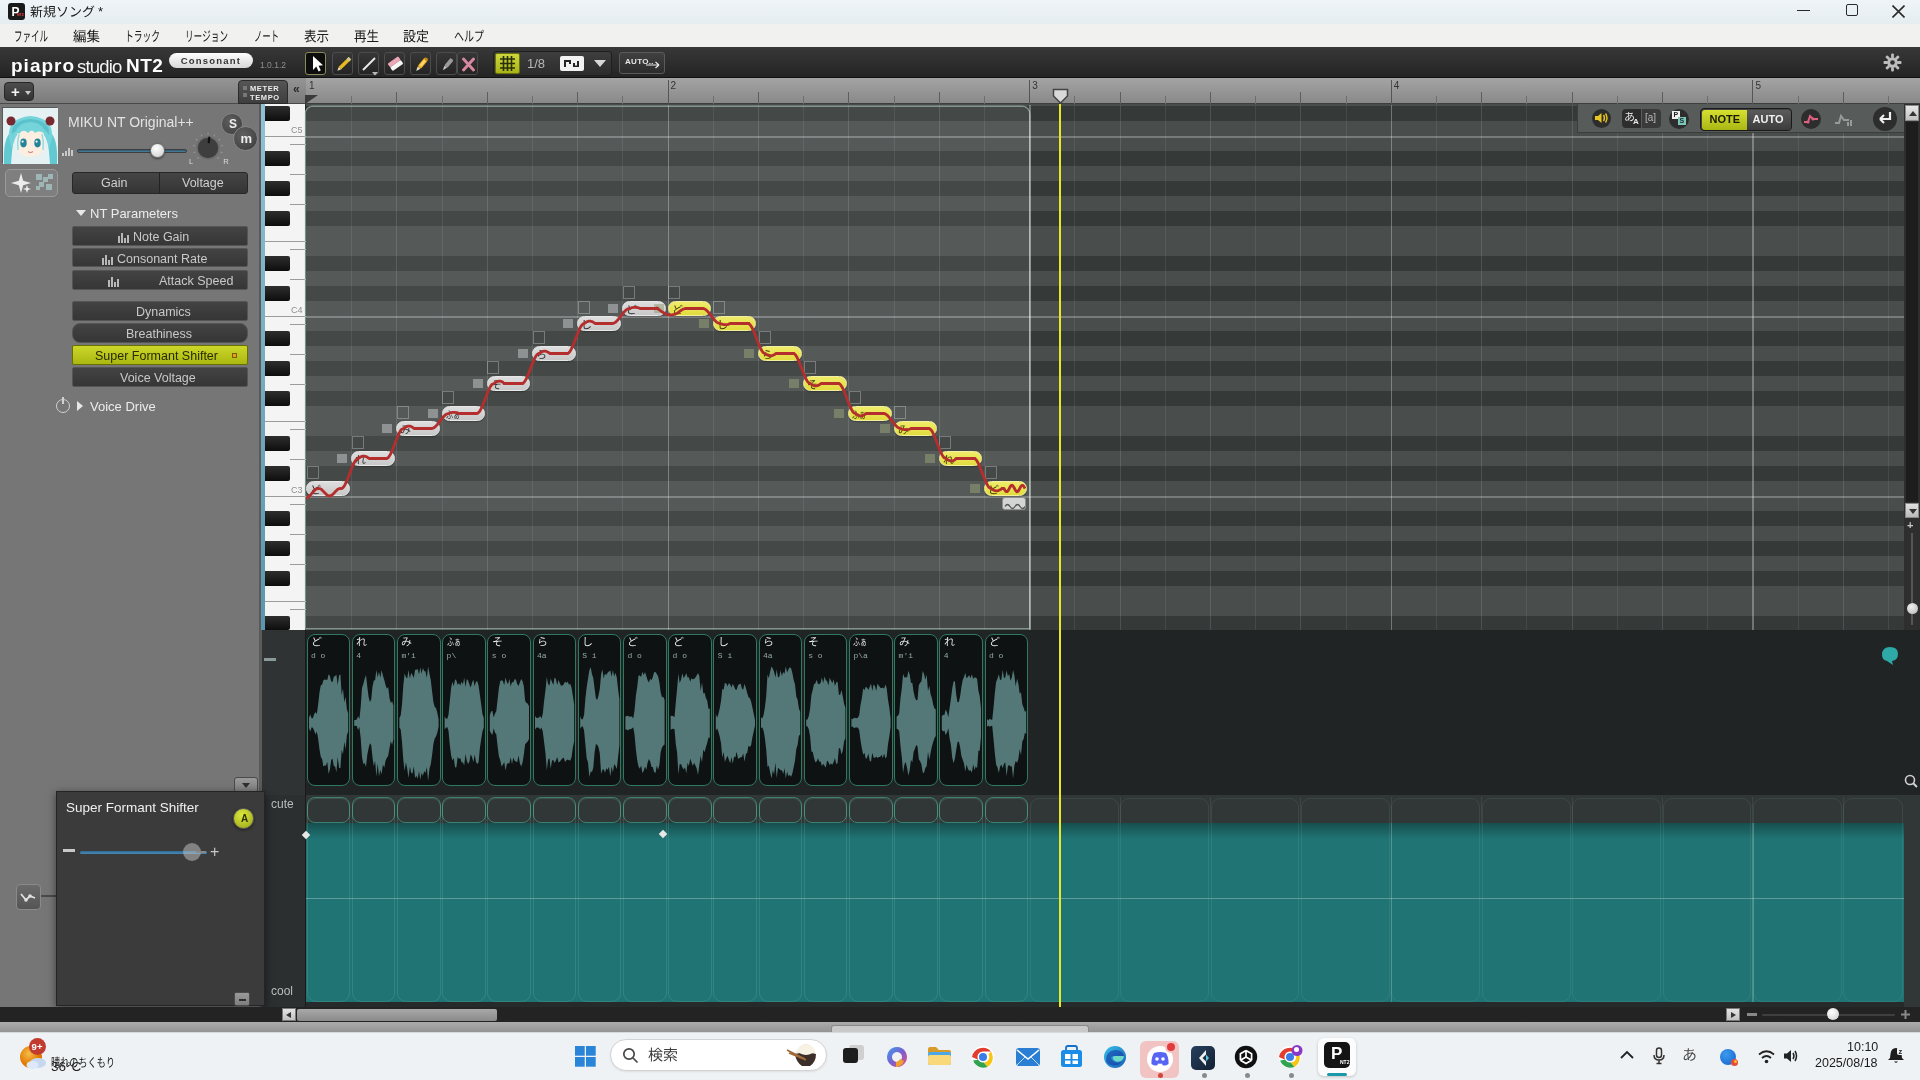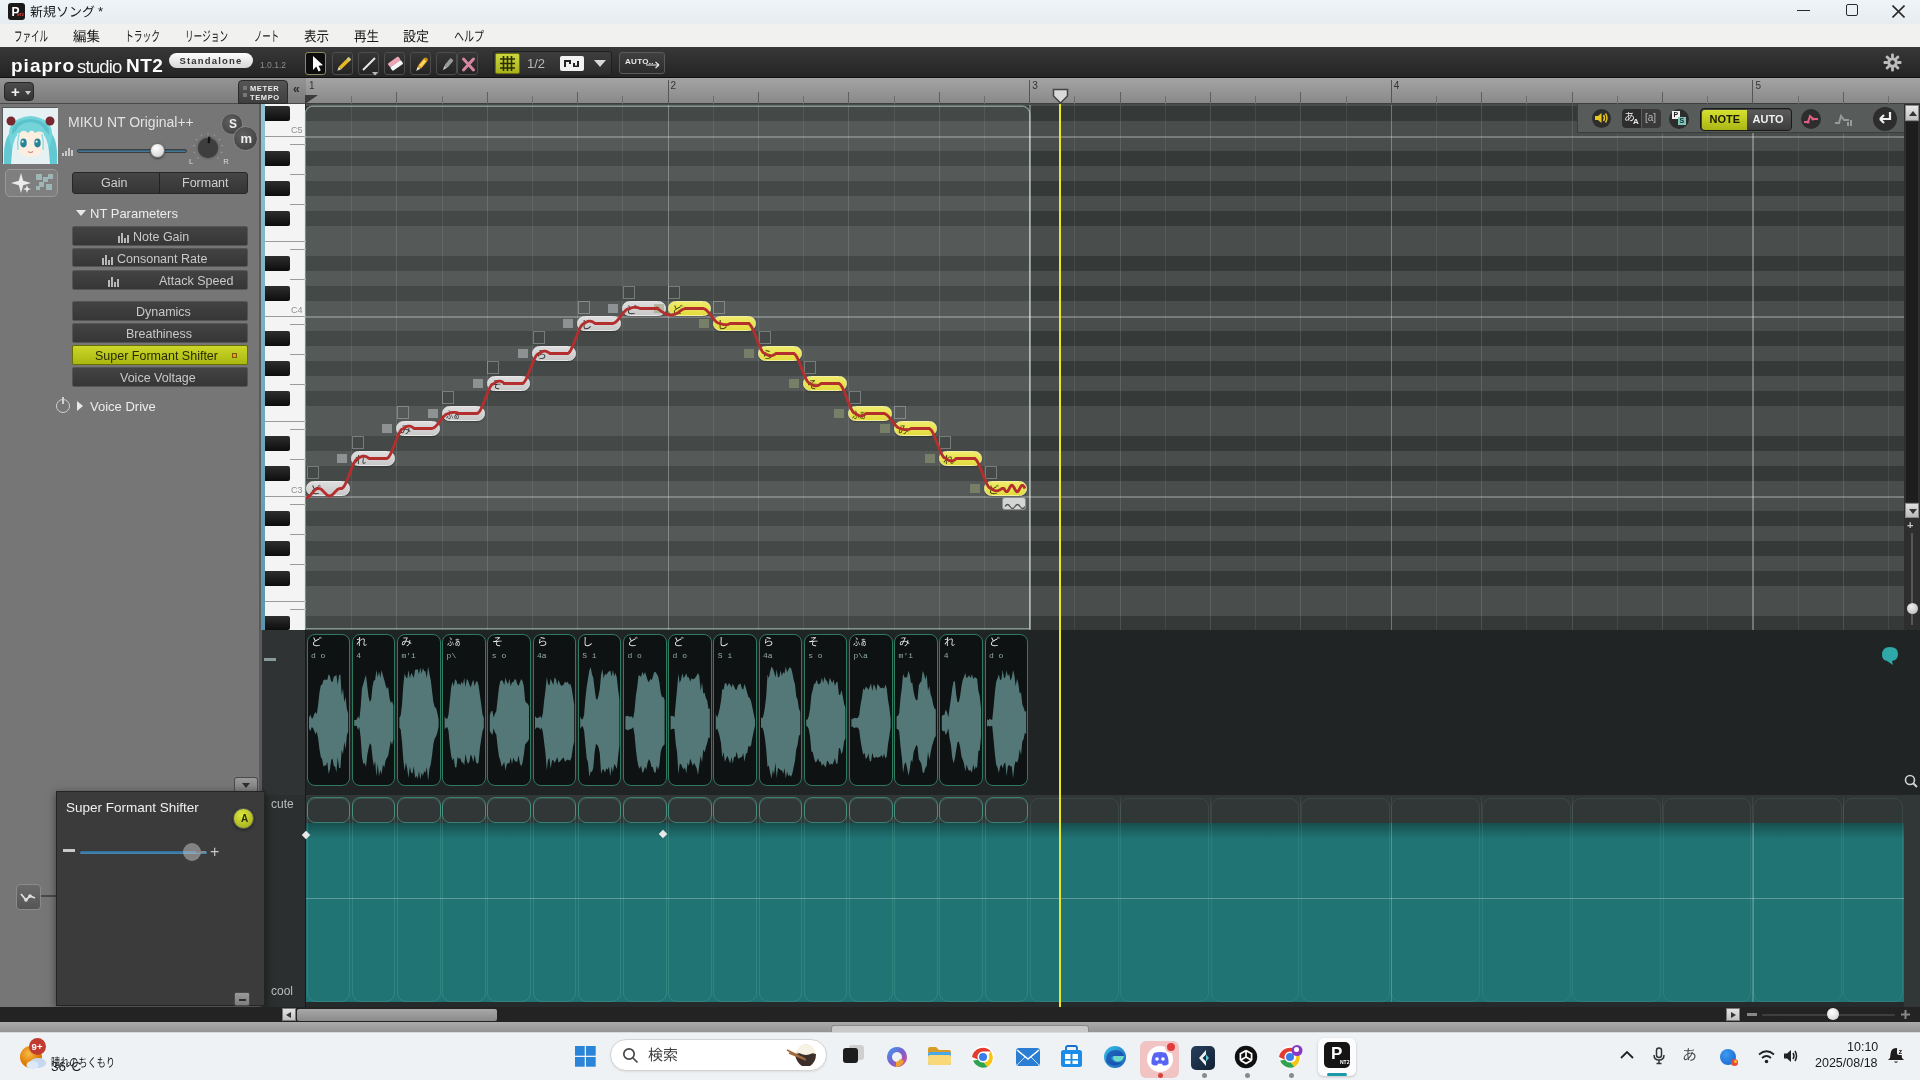--- a/index.html
+++ b/index.html
@@ -84,21 +84,21 @@
         <path transform="translate(0.0,0) scale(0.01400,-0.01400)" d="M62 282 137 206C152 226 174 257 194 283C239 338 323 448 371 506C405 548 424 551 463 513C505 472 598 373 656 308C720 234 808 132 879 46L948 119C871 202 771 310 704 382C645 444 559 534 499 591C430 656 383 645 330 582C267 507 180 396 133 348C106 322 88 304 62 282Z"></path>
         <path transform="translate(14.0,0) scale(0.01400,-0.01400)" d="M524 21 577 -23C584 -17 595 -9 611 0C727 57 866 160 952 277L905 345C828 232 705 141 613 99C613 130 613 613 613 676C613 714 616 742 617 750H525C526 742 530 714 530 676C530 613 530 123 530 77C530 57 528 37 524 21ZM66 26 141 -24C225 45 289 143 319 250C346 350 350 564 350 675C350 705 354 735 355 747H263C267 726 270 704 270 674C270 563 269 363 240 272C210 175 150 86 66 26Z"></path>
         <path transform="translate(28.0,0) scale(0.01400,-0.01400)" d="M805 718C805 755 835 785 871 785C908 785 938 755 938 718C938 682 908 652 871 652C835 652 805 682 805 718ZM759 718C759 707 761 696 764 686L732 685C686 685 287 685 230 685C197 685 158 688 130 692V603C156 604 190 606 230 606C287 606 683 606 741 606C728 510 681 371 610 280C527 173 414 88 220 40L288 -35C472 22 591 115 682 232C761 335 810 496 831 601L833 612C845 608 858 606 871 606C933 606 984 656 984 718C984 780 933 831 871 831C809 831 759 780 759 718Z"></path>
       </g>
     </svg>
 <div style="position:absolute;left:0;top:47px;width:1920px;height:31px;background:linear-gradient(#383838,#242424);border-bottom:1px solid #101010;"></div>
 <div style="position:absolute;left:11px;top:55px;font:700 19px 'Liberation Sans',sans-serif;color:#fdfdfd;letter-spacing:1px; white-space:nowrap;">piapro</div>
 <div style="position:absolute;left:77px;top:55.5px;font:400 18.5px 'Liberation Sans',sans-serif;color:#f4f4f4;letter-spacing:-0.8px; white-space:nowrap;">studio</div>
 <div style="position:absolute;left:126px;top:55px;font:700 19px 'Liberation Sans',sans-serif;color:#fdfdfd;letter-spacing:0.5px; white-space:nowrap;">NT2</div>
 <div style="position:absolute;left:169px;top:53px;width:84px;height:14.5px;background:linear-gradient(#fdfdfd,#d8d8d8);border-radius:8px;">
-      <div style="position:absolute;left:50%;top:1.5px;transform:translateX(-50%);font:700 9.5px 'Liberation Sans';color:#333;letter-spacing:1.2px;">Standalone</div>
+      <div style="position:absolute;left:50%;top:1.5px;transform:translateX(-50%);font:700 9.5px 'Liberation Sans';color:#333;letter-spacing:1.2px;">Consonant</div>
     </div>
 <div style="position:absolute;left:260px;top:59.5px;font:400 8.5px 'Liberation Sans',sans-serif;color:#8e8e8e; white-space:nowrap;">1.0.1.2</div>
 <div style="position:absolute;left:305px;top:52px;width:21px;height:23px;background:#0d0d0d;border:1px solid #8a8a5a;border-radius:3px;"><svg width="21" height="23">
         <path d="M7,3 L7,17 L10.3,13.6 L12.6,18.4 L14.8,17.3 L12.5,12.7 L17,12.2 Z" fill="#fff"></path>
       </svg></div>
 <div style="position:absolute;left:332px;top:52px;width:21px;height:23px;background:linear-gradient(#363636,#242424);border:1px solid #4c4c4c;border-radius:3px;"><svg width="21" height="23">
         <g transform="rotate(45 10 11)">
           <rect x="9" y="2" width="3.6" height="14" fill="#e8b820"></rect>
           <rect x="9" y="2" width="3.6" height="3" fill="#caca9a"></rect>
           <path d="M9,16 L12.6,16 L10.8,20 Z" fill="#e8d8b0"></path>
@@ -131,21 +131,21 @@
       </svg></div>
 <div style="position:absolute;left:457px;top:52px;width:21px;height:23px;background:linear-gradient(#363636,#242424);border:1px solid #4c4c4c;border-radius:3px;"><svg width="21" height="23">
         <path d="M5.5,6 L15.5,17 M15.5,6 L5.5,17" stroke="#d887a0" stroke-width="3" stroke-linecap="round"></path>
       </svg></div>
 <div style="position:absolute;left:493px;top:51px;width:119px;height:25px;background:linear-gradient(#3e3e3e,#2c2c2c);border:1px solid #1e1e1e;border-radius:3px;"></div>
 <div style="position:absolute;left:495px;top:53px;width:25px;height:21px;background:linear-gradient(#cdd63e,#a8b418);border:1px solid #6a7208;border-radius:2px;"><svg width="23" height="19">
         <g stroke="#2a2e06" stroke-width="1.6">
           <path d="M4,5 H19 M4,9.5 H19 M4,14 H19 M7.5,2 V17 M11.5,2 V17 M15.5,2 V17"></path>
         </g>
       </svg></div>
-<div style="position:absolute;left:527px;top:56px;font:400 13px 'Liberation Sans',sans-serif;color:#b8b8b8; white-space:nowrap;">1/2</div>
+<div style="position:absolute;left:527px;top:56px;font:400 13px 'Liberation Sans',sans-serif;color:#b8b8b8; white-space:nowrap;">1/8</div>
 <div style="position:absolute;left:560px;top:56px;width:24px;height:15px;background:#f2f2f2;border-radius:2px;"><svg width="24" height="15">
         <g fill="#222">
           <rect x="4" y="4" width="2" height="7"></rect>
           <rect x="6" y="4" width="5" height="2"></rect>
           <rect x="9" y="4" width="2" height="4"></rect>
           <rect x="13" y="7" width="2" height="4"></rect>
           <rect x="13" y="9.5" width="5" height="1.5"></rect>
           <rect x="17" y="5" width="2" height="6"></rect>
         </g>
       </svg></div>
@@ -294,21 +294,21 @@
         <rect x="9" y="5" width="5" height="5"></rect>
         <rect x="14" y="2" width="5" height="5"></rect>
         <rect x="5" y="10" width="5" height="5"></rect>
         <rect x="12" y="12" width="6" height="6"></rect>
         <rect x="2" y="14" width="4" height="4"></rect>
       </g>
     </svg>
 <div style="position:absolute;left:72px;top:172px;width:176px;height:22px;background:linear-gradient(#454545,#353535);border:1px solid #272727;border-radius:3px;"></div>
 <div style="position:absolute;left:159px;top:173px;width:1px;height:20px;background:#222;"></div>
 <div style="position:absolute;left:101px;top:176px;font:400 12.5px 'Liberation Sans',sans-serif;color:#cfcfcf; white-space:nowrap;">Gain</div>
-<div style="position:absolute;left:182px;top:176px;font:400 12.5px 'Liberation Sans',sans-serif;color:#cfcfcf; white-space:nowrap;">Formant</div>
+<div style="position:absolute;left:182px;top:176px;font:400 12.5px 'Liberation Sans',sans-serif;color:#cfcfcf; white-space:nowrap;">Voltage</div>
 <div style="position:absolute;left:76px;top:210px;width:0;height:0;border-left:5px solid transparent;border-right:5px solid transparent;border-top:6px solid #e8e8e8;"></div>
 <div style="position:absolute;left:90px;top:206px;font:400 13px 'Liberation Sans',sans-serif;color:#ececec; white-space:nowrap;">NT Parameters</div>
 <div style="position:absolute;left:72px;top:226px;width:176px;height:20px;background:linear-gradient(#434343,#363636);border:1px solid #555;border-radius:2px;">
       <svg style="position:absolute;left:44.650000000000006px;top:5px" width="11" height="11">
         <g fill="#b8b8b8">
           <rect x="0" y="4" width="2" height="7"></rect>
           <rect x="3" y="1" width="2" height="10"></rect>
           <rect x="6" y="6" width="2" height="5"></rect>
           <rect x="9" y="3" width="2" height="8"></rect>
         </g>
@@ -333,21 +333,21 @@
           <rect x="3" y="1" width="2" height="10"></rect>
           <rect x="6" y="6" width="2" height="5"></rect>
           <rect x="9" y="3" width="2" height="8"></rect>
         </g>
       </svg>
       <div style="position:absolute;left:50px;top:3px;font:400 12.5px 'Liberation Sans';color:#c9c9c9;margin-left:36px;">Attack Speed</div>
     </div>
 <div style="position:absolute;left:72px;top:301px;width:176px;height:20px;background:linear-gradient(#434343,#363636);border:1px solid #555;border-radius:2px;">
       <div style="position:absolute;left:63px;top:3px;font:400 12.5px 'Liberation Sans';color:#c9c9c9;">Dynamics</div>
     </div>
-<div style="position:absolute;left:72px;top:323px;width:176px;height:20px;background:linear-gradient(#434343,#363636);border:1px solid #555;border-radius:2px;">
+<div style="position:absolute;left:72px;top:323px;width:176px;height:20px;background:linear-gradient(#434343,#363636);border:1px solid #555;border-radius:8px;">
       <div style="position:absolute;left:53px;top:3px;font:400 12.5px 'Liberation Sans';color:#c9c9c9;">Breathiness</div>
     </div>
 <div style="position:absolute;left:72px;top:345px;width:176px;height:20px;background:linear-gradient(#ccd62a,#aab810);border:1px solid #6a7000;border-radius:2px;">
       <div style="position:absolute;left:22px;top:3px;font:400 12.5px 'Liberation Sans';color:#2a2a00;">Super Formant Shifter</div>
       <div style="position:absolute;left:159px;top:7px;width:5px;height:5px;background:#e8a018;border:1px solid #7a5a00;"></div>
     </div>
 <div style="position:absolute;left:72px;top:367px;width:176px;height:20px;background:linear-gradient(#434343,#363636);border:1px solid #555;border-radius:2px;">
       <div style="position:absolute;left:47px;top:3px;font:400 12.5px 'Liberation Sans';color:#c9c9c9;">Voice Voltage</div>
     </div>
 <div style="position:absolute;left:56px;top:399px;width:14px;height:14px;border:1.4px solid #d0d0d0;border-radius:50%;">

